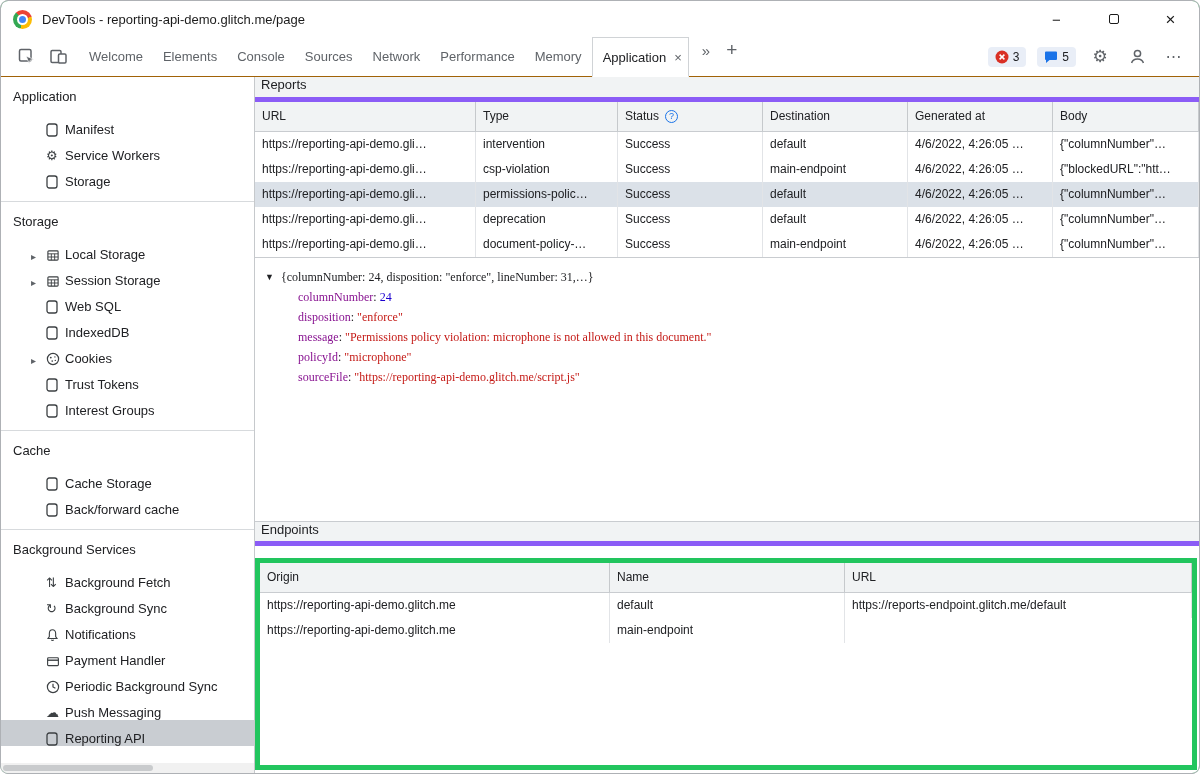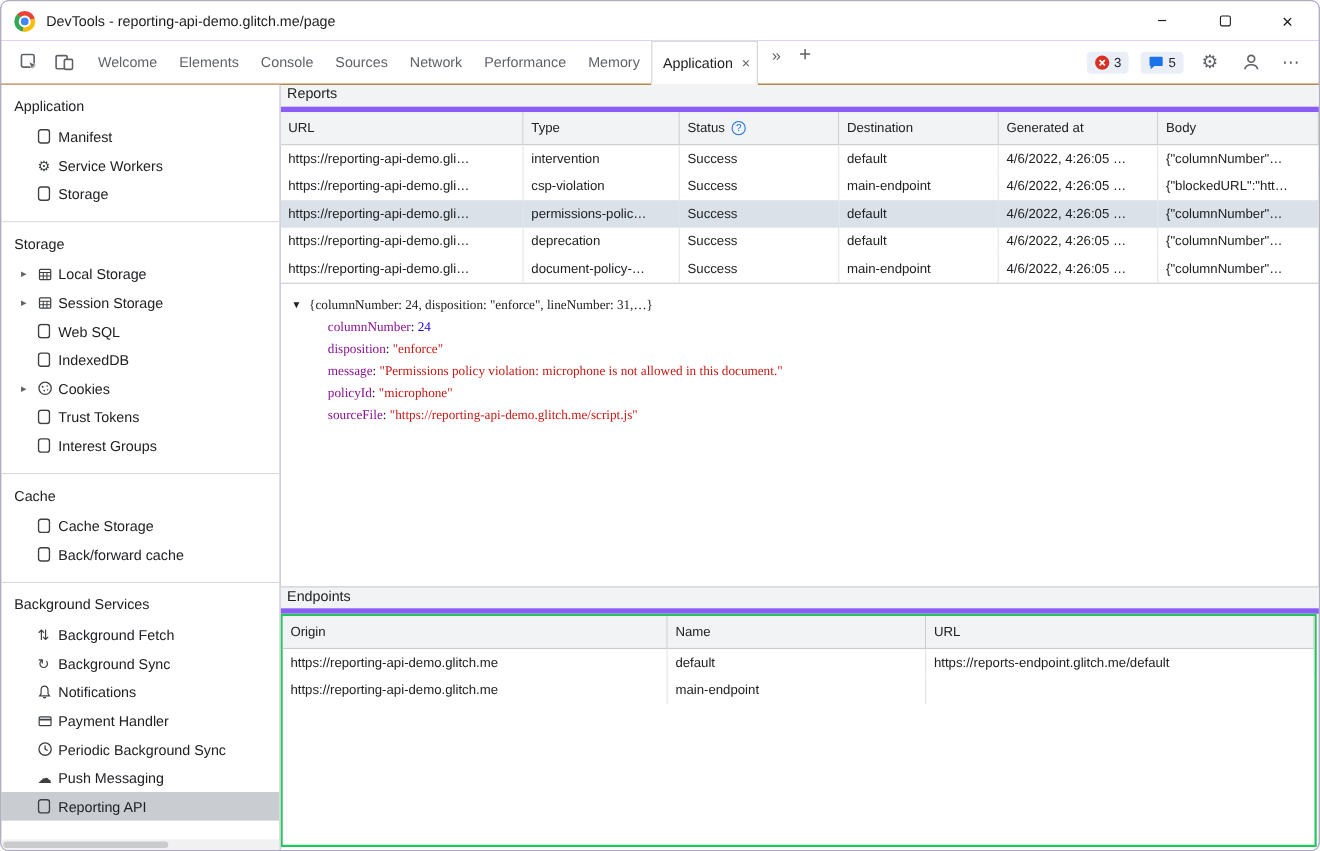--- a/index.html
+++ b/index.html
@@ -1,19 +1,19 @@
 <!DOCTYPE html>
 <html><head>
 <meta charset="utf-8">
 <style>
   *{margin:0;padding:0;box-sizing:border-box}
   html,body{width:1200px;height:774px;overflow:hidden;background:#fff;
     font-family:"Liberation Sans",sans-serif;font-size:12px;color:#202124}
   .window{width:1200px;height:774px;border:1px solid #aeb1b5;border-radius:8px;
-    overflow:hidden;display:flex;flex-direction:column;background:#6d28d9}
+    overflow:hidden;display:flex;flex-direction:column;background:#15803d}
 
   
   .titlebar{flex:0 0 36px;display:flex;align-items:center;padding-left:12px;background:#fff}
   .chromeball{width:19px;height:19px;border-radius:50%;display:inline-block;position:relative;
     background:conic-gradient(from -45deg,#ea4335 0 33%,#fbbc05 0 66%,#34a853 0 100%)}
   .chromeball::after{content:"";position:absolute;inset:4px;background:#4285f4;border:2px solid #fff;border-radius:50%}
   .tb-title{font-size:13px;margin-left:10px;color:#1b1b1b}
   .win-controls{margin-left:auto;display:flex;height:100%}
   .win-btn{width:57px;height:36px;display:flex;align-items:center;justify-content:center;color:#1b1b1b;cursor:default}
   .win-btn .minus{font-size:15px}
@@ -38,21 +38,21 @@
 
   
   .content{flex:1;display:flex;min-height:0}
   .sidebar{flex:0 0 254px;width:254px;border-right:1px solid #c6c9cc;background:#fff;position:relative;overflow:hidden}
   .main{flex:1;min-width:0;display:flex;flex-direction:column;background:#fff}
 
   
   .sb-section{padding:4px 0 12px 0}
   .sb-section + .sb-section{border-top:1px solid #d7dadd}
   .sb-title{padding:8px 12px 7px 12px;font-size:13px;color:#202124}
-  .sb-item{height:26px;display:flex;align-items:center;padding-left:18px;cursor:default}
+  .sb-item{height:26px;display:flex;align-items:flex-end;padding-left:30px;cursor:default}
   .sb-item.selected{background:#c9cdd2}
   .expander{flex:0 0 15px;width:15px;text-align:left;font-size:10px;color:#5f6368}
   .sb-icon{flex:0 0 19px;width:19px;display:inline-flex;align-items:center;color:#3c4043;font-size:13px}
   .sb-label{font-size:13px;color:#202124;white-space:nowrap}
   .sb-scroll{position:absolute;left:0;right:0;bottom:0;height:10px;background:#f1f1f1}
   .sb-thumb{position:absolute;left:2px;top:2px;width:150px;height:6px;border-radius:3px;background:#c9cbcd}
 
   
   .bar{flex:0 0 25px;height:25px;background:#f1f3f4;border-bottom:5px solid #8b5cf6;
     display:flex;align-items:flex-start;padding-left:6px;font-size:13px;color:#202124}
@@ -74,21 +74,21 @@
   .detail{flex:1;min-height:0;padding:10px 0 0 10px;font-family:Liberation Serif, serif;font-size:12px;overflow:hidden}
   .d-preview{line-height:19px;color:#202124;white-space:nowrap}
   .d-arrow{display:inline-block;width:16px;font-size:9px;color:#202124;vertical-align:1px}
   .d-prop{line-height:20px;padding-left:33px;white-space:nowrap}
   .d-key{color:#881391}
   .d-key::after{content:": ";color:#202124}
   .d-num{color:#1c00cf}
   .d-str{color:#c41a16}
 
   
-  .annotated{flex:0 0 212px;height:212px;margin:0 2px 3px 0;border:2px solid #22c55e;background:#fff;overflow:hidden}
+  .annotated{flex:0 0 212px;height:212px;margin:12px 2px 3px 0;border:5px solid #22c55e;background:#fff;overflow:hidden}
   .erow{display:grid;grid-template-columns:350px 235px minmax(0,1fr)}
   .ehead .cell{height:30px;line-height:29px;background:#f1f3f4;border-right:1px solid #c6c9cc;border-bottom:1px solid #c9ccd0;
     display:flex;align-items:center}
 
   svg{display:block}
 </style>
 </head>
 <body>
 
 <div class="window">

